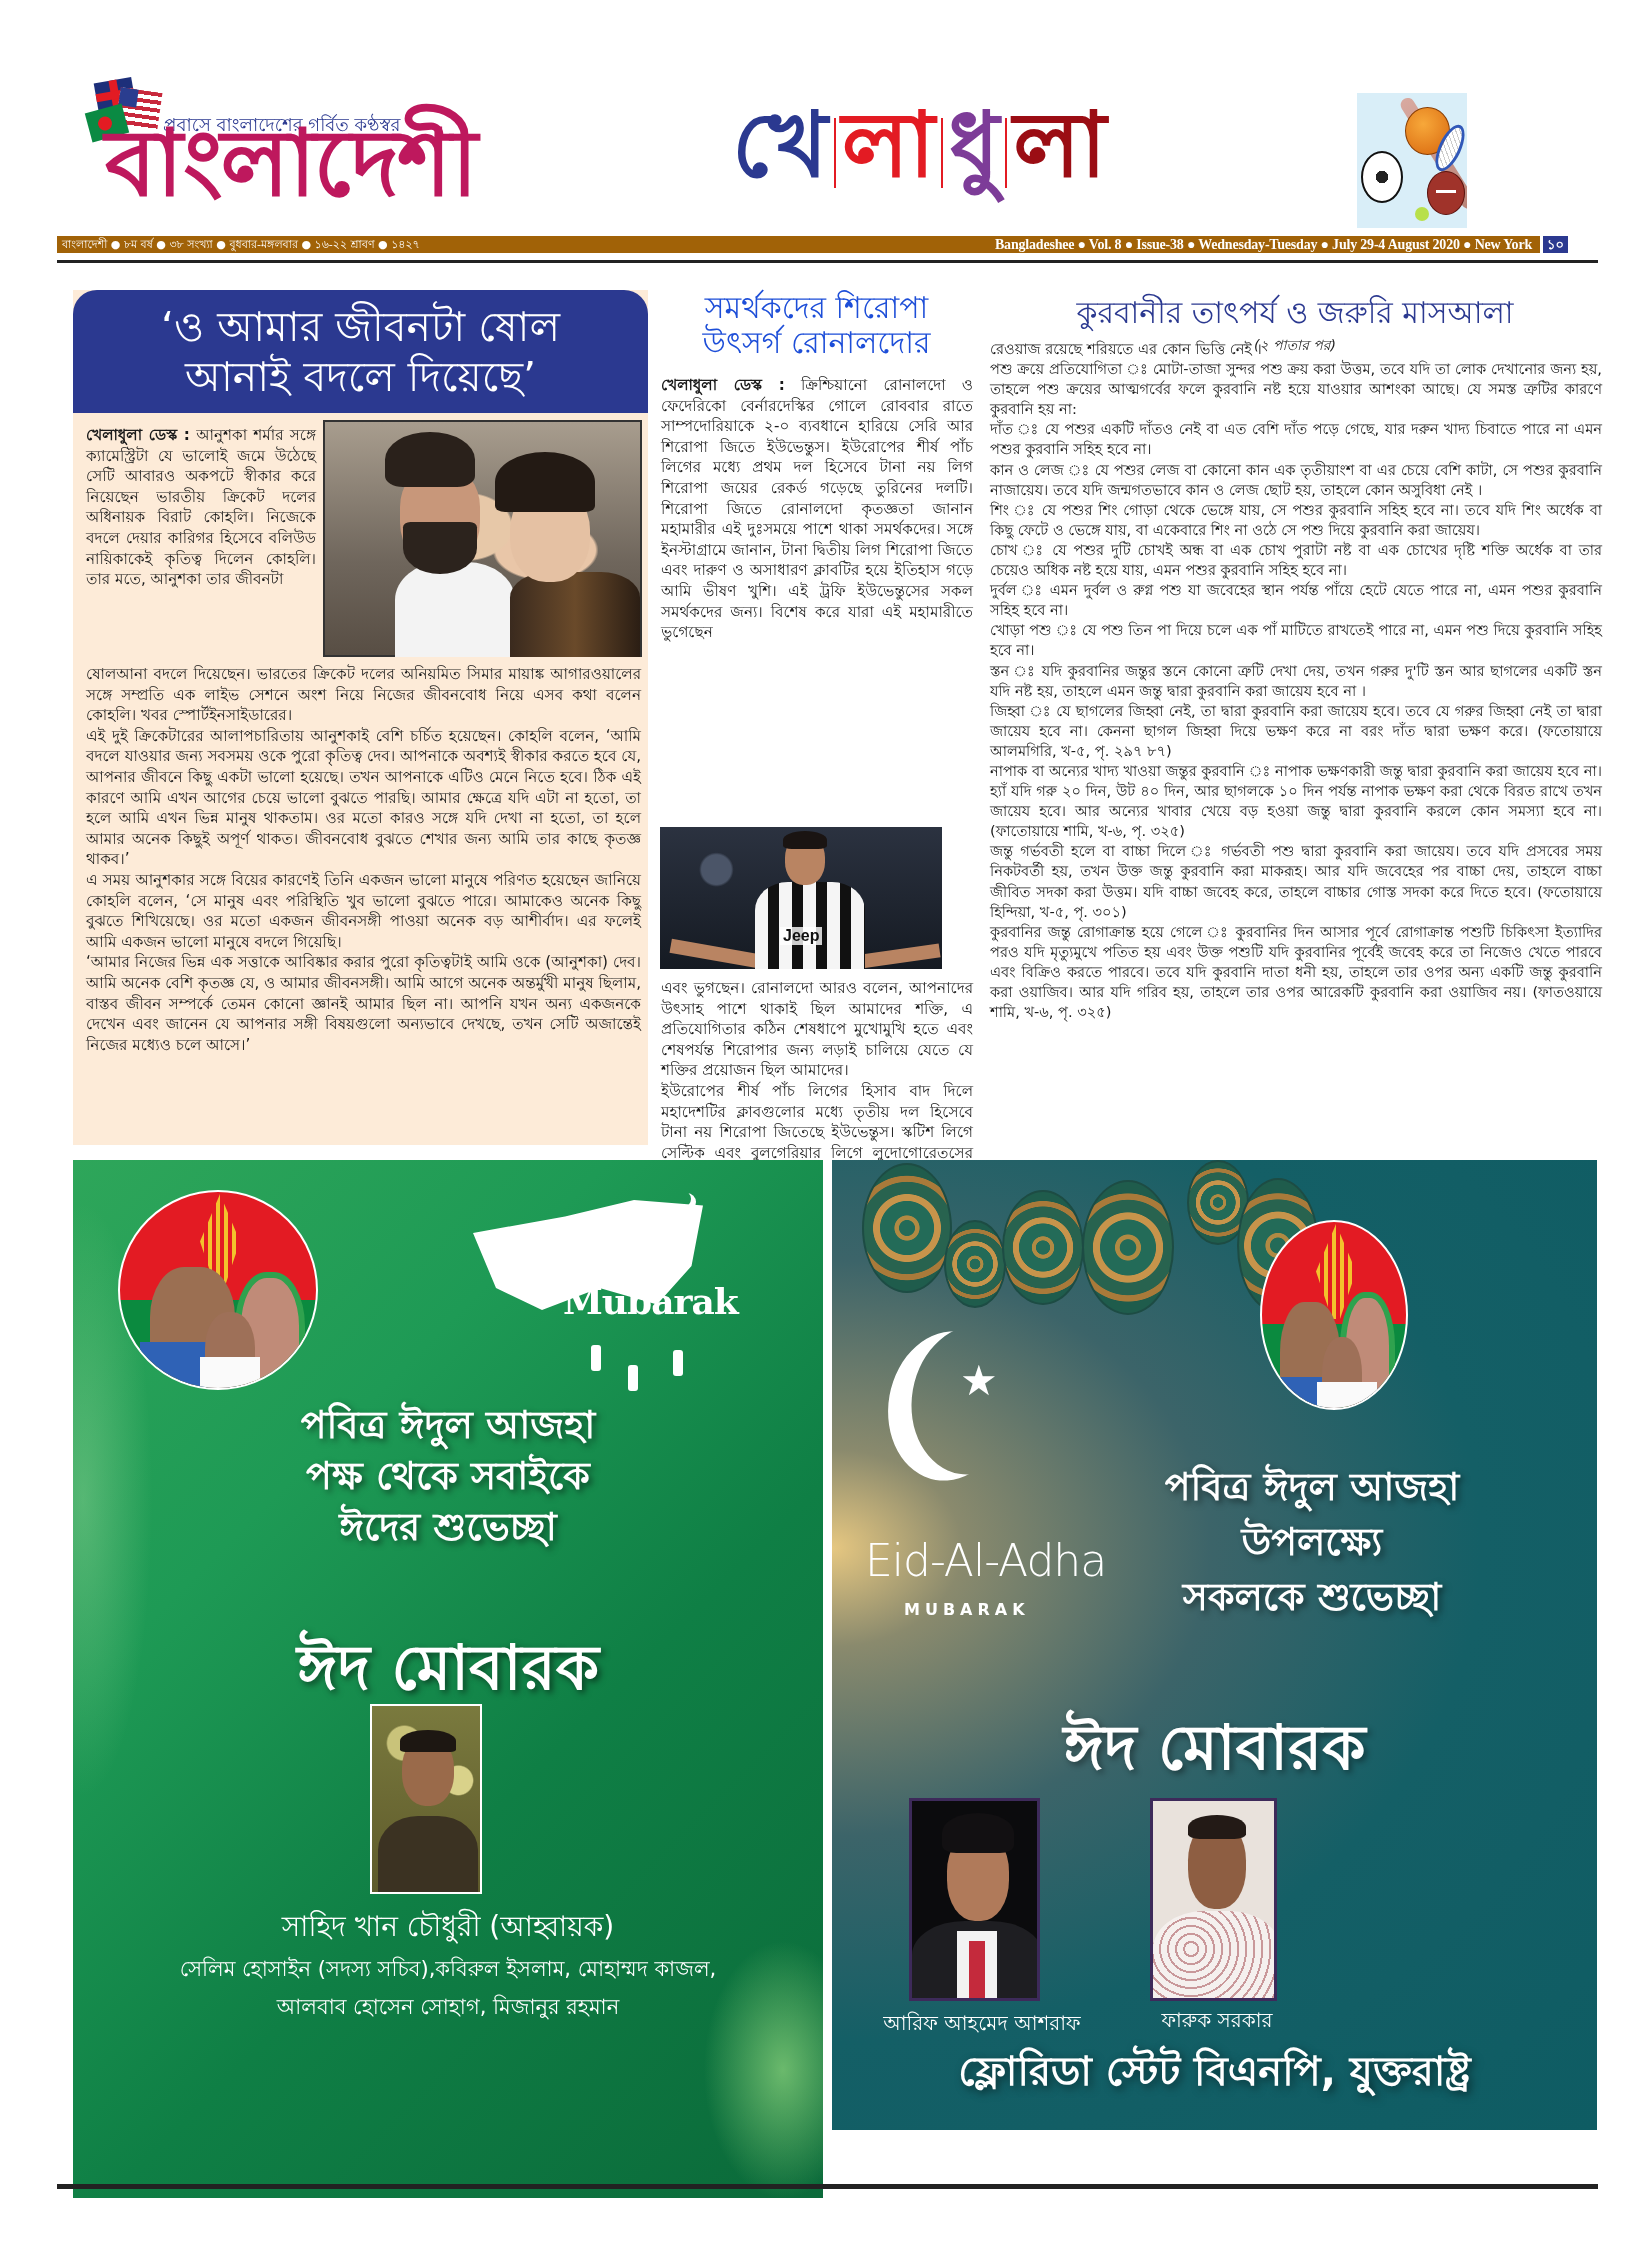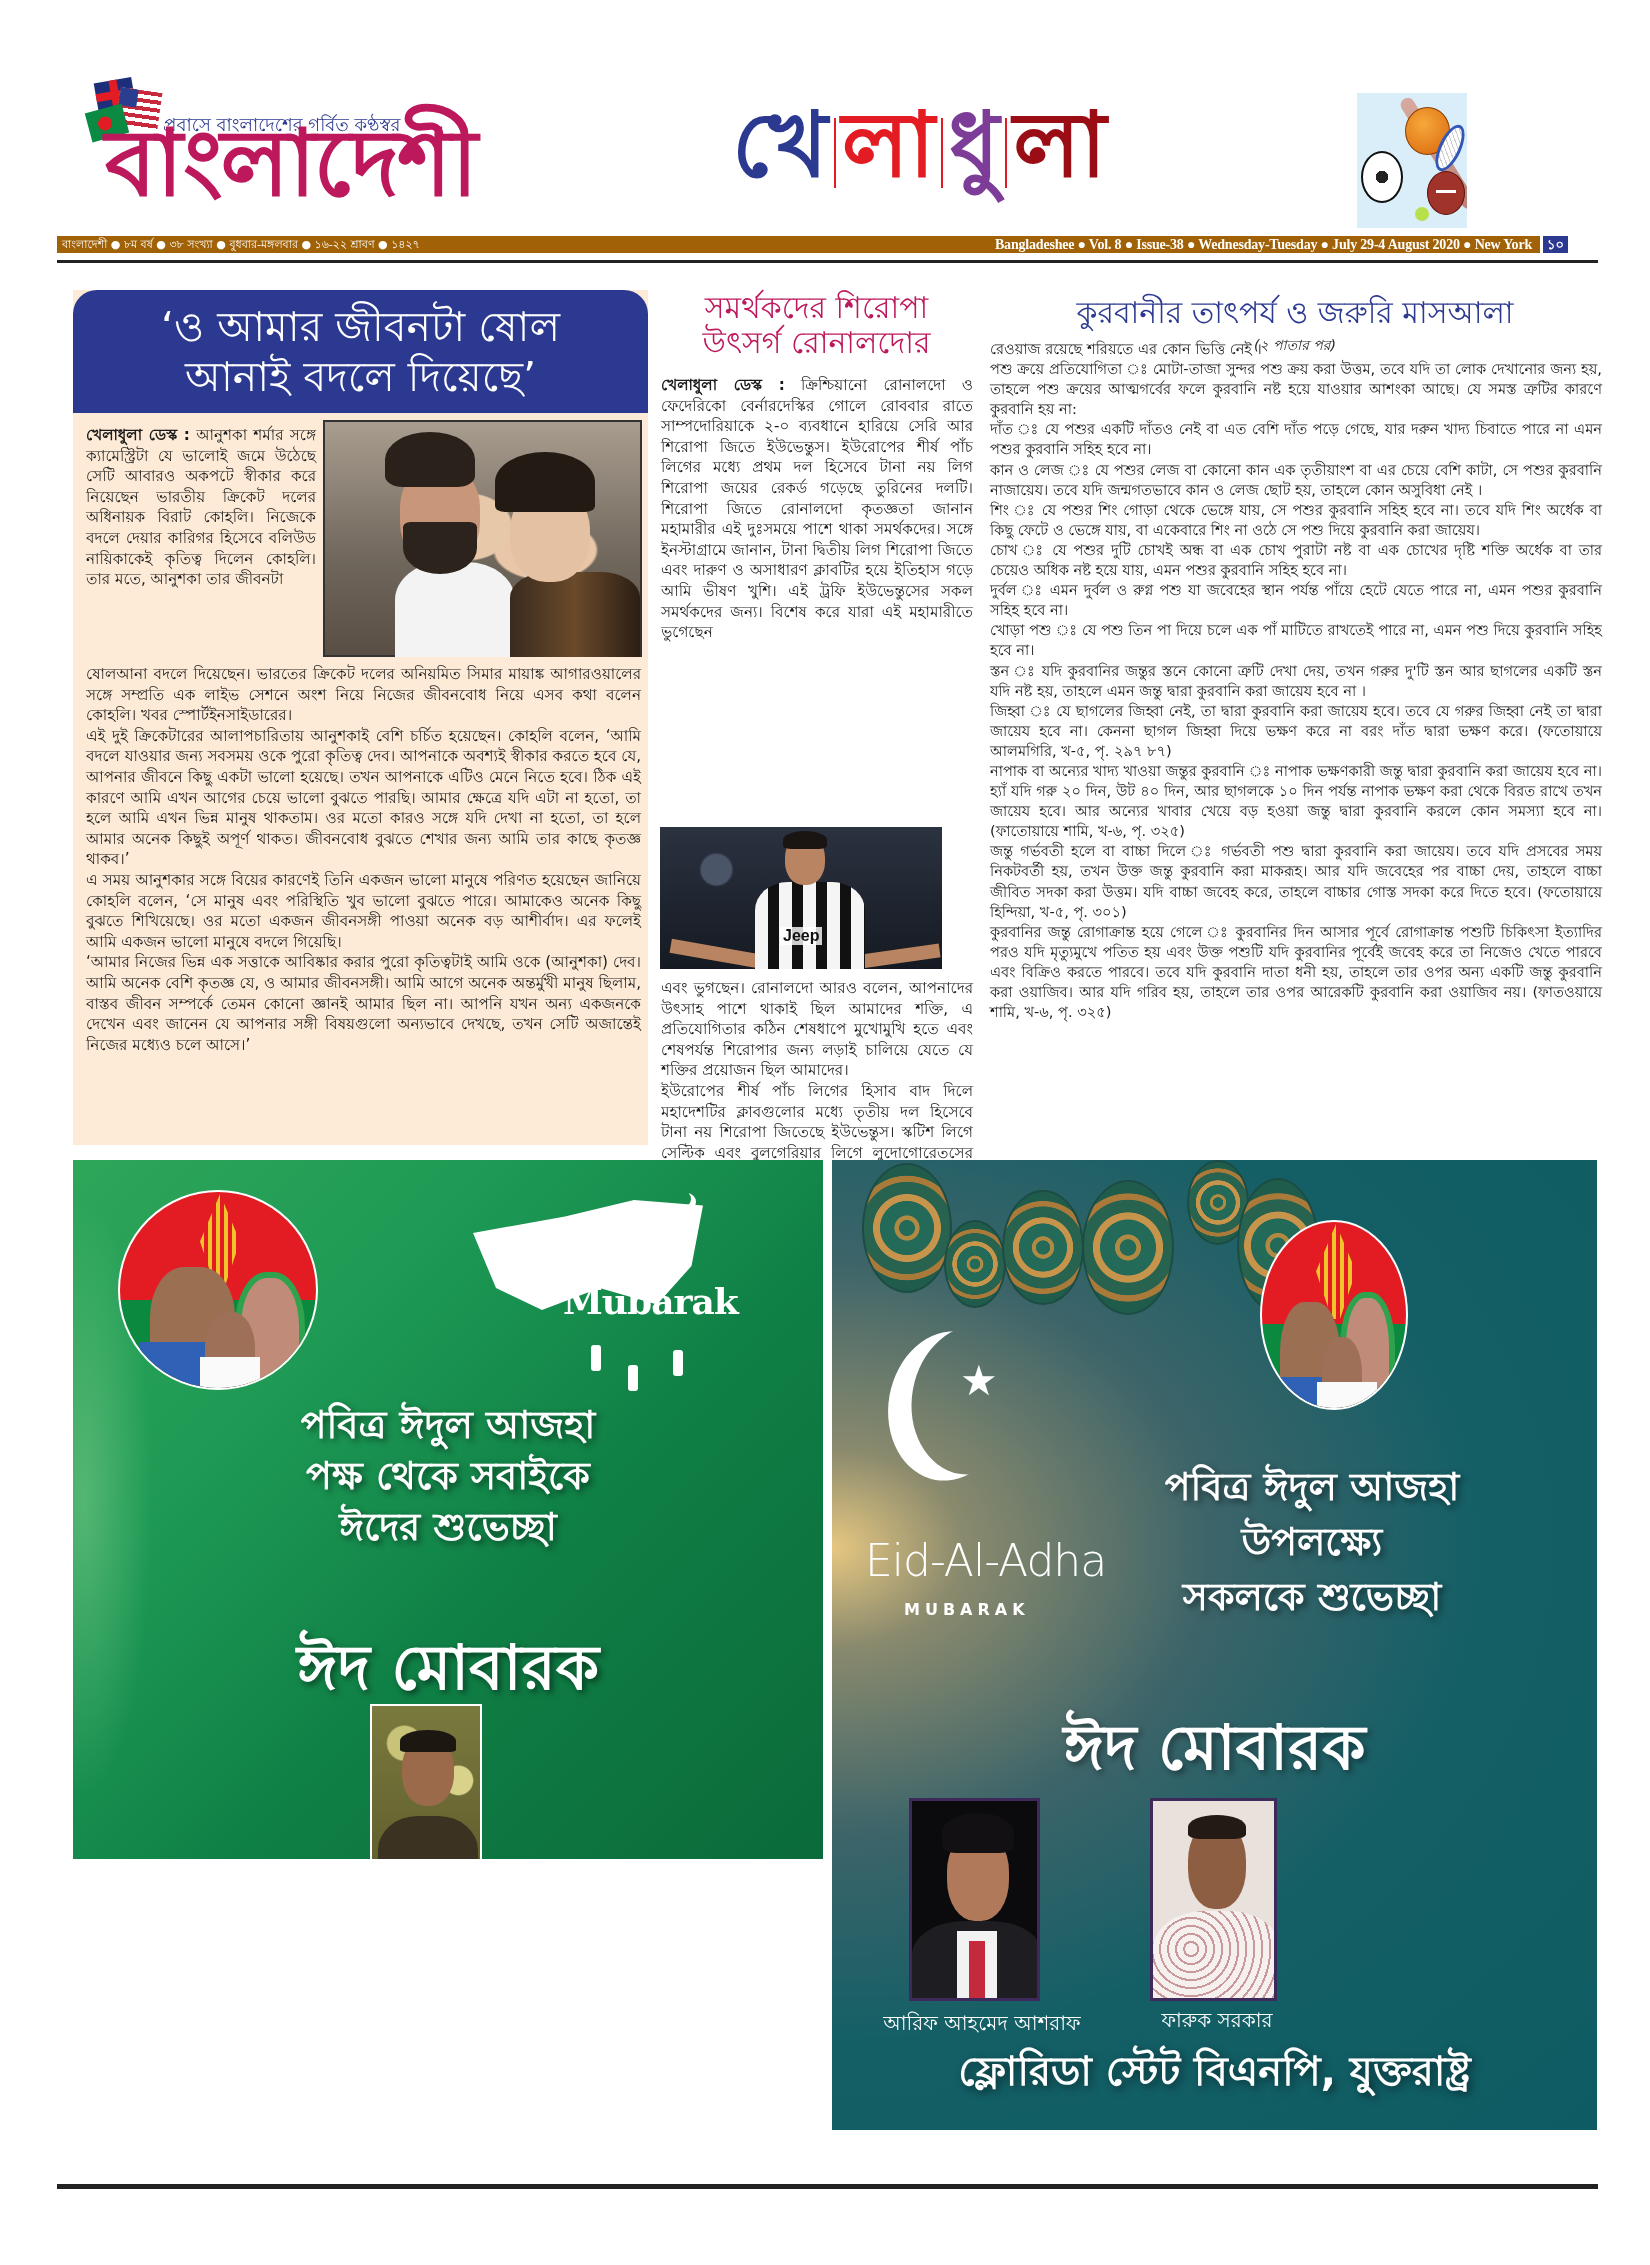--- a/index.html
+++ b/index.html
@@ -48,41 +48,41 @@
   .art1-photo .beard { position: absolute; left: 78px; top: 100px; width: 74px; height: 52px; background: #2c231d; border-radius: 10% 10% 50% 50%; }
   .art1-photo .f2 { position: absolute; left: 185px; top: 65px; width: 80px; height: 95px; background: #e5c1a3; border-radius: 45%; }
   .body-text { font-size: 15.2px; line-height: 20.6px; text-align: justify; color: #1a1a1a; }
   .art1-lead { position: absolute; left: 13px; top: 135px; width: 230px; }
   .art1-rest { position: absolute; left: 13px; top: 374px; width: 555px; }
   .byline { font-weight: bold; }
   .para { display: block; }
 
   
   .art2 { position: absolute; left: 655px; top: 290px; width: 323px; height: 855px; }
-  .art2-title { position: absolute; left: 0; top: 0; width: 323px; text-align: center; font-size: 30px; line-height: 35px; color: #be185d; }
+  .art2-title { position: absolute; left: 0; top: 0; width: 323px; text-align: center; font-size: 30px; line-height: 35px; color: #1d4ed8; }
   .art2-lead { position: absolute; left: 6px; top: 85px; width: 312px; }
   .art2-photo { position: absolute; left: 6px; top: 617px; width: 282px; height: 143px; background: radial-gradient(circle at 20% 30%, #4b5568 0 6%, transparent 7%), linear-gradient(#2b3240, #151a22); overflow: hidden; text-align: right; }
   .art2-photo { top: 615px; left: 5px; width: 282px; height: 142px; }
   .ron-body { position: absolute; left: 95px; top: 55px; width: 110px; height: 95px; background: repeating-linear-gradient(90deg, #f5f5f5 0 13px, #111 13px 24px); border-radius: 30% 30% 0 0; }
   .ron-head { position: absolute; left: 125px; top: 8px; width: 40px; height: 50px; background: #b98462; border-radius: 45%; }
   .ron-hair { position: absolute; left: 123px; top: 4px; width: 44px; height: 18px; background: #1a1412; border-radius: 50% 50% 20% 20%; }
   .ron-arm-l { position: absolute; left: 10px; top: 120px; width: 95px; height: 14px; background: #b98462; transform: rotate(10deg); }
   .ron-arm-r { position: absolute; left: 200px; top: 122px; width: 80px; height: 14px; background: #b98462; transform: rotate(-8deg); }
   .ron-jeep { position: absolute; left: 120px; top: 100px; font-size: 16px; font-weight: bold; color: #111; background: rgba(255,255,255,0.8); padding: 0 3px; font-family: "Liberation Sans", sans-serif; }
   .art2-rest { position: absolute; left: 6px; top: 583px; width: 312px; }
   .art2-rest { top: 580px; }
 
   
   .art3 { position: absolute; left: 985px; top: 290px; width: 620px; height: 855px; }
   .art3-title { position: absolute; left: 0; top: 4px; width: 620px; text-align: center; font-size: 30px; color: #2b3990; line-height: 38px; }
   .art3-sub { position: absolute; left: 0; top: 44px; width: 620px; text-align: center; font-size: 14px; color: #222; font-style: italic; }
   .art3-body { position: absolute; left: 5px; top: 49px; width: 612px; font-size: 14.6px; line-height: 20.1px; }
 
   
-  .ad-left { position: absolute; left: 73px; top: 1160px; width: 750px; height: 699px; background: linear-gradient(135deg, #2ea65a 0%, #1e9a55 30%, #0f7f45 60%, #0b6a3a 100%); overflow: hidden; }
+  .ad-left { position: absolute; left: 73px; top: 1160px; width: 750px; height: 1038px; background: linear-gradient(135deg, #2ea65a 0%, #1e9a55 30%, #0f7f45 60%, #0b6a3a 100%); overflow: hidden; }
   .ad-left::before { content: ""; position: absolute; left: -60px; top: 40px; width: 140px; height: 600px; background: radial-gradient(ellipse, rgba(180,230,170,0.35), transparent 70%); }
   .ad-left::after { content: ""; position: absolute; right: -40px; top: 780px; width: 160px; height: 260px; background: radial-gradient(ellipse, rgba(170,235,140,0.6), transparent 70%); }
   .bnp-circle { position: absolute; width: 200px; height: 200px; border-radius: 50%; border: 2px solid #fff; overflow: hidden; background: linear-gradient(#e31b23 0 55%, #0b8a3f 55%); }
   .bnp-circle .sheaf { position: absolute; left: 80px; top: 2px; width: 40px; height: 95px; background: repeating-linear-gradient(90deg, #f3c32c 0 4px, transparent 4px 8px); clip-path: polygon(50% 0, 100% 50%, 60% 100%, 40% 100%, 0 50%); }
   .bnp-circle .pz { position: absolute; left: 30px; top: 75px; width: 85px; height: 125px; background: #9b6f52; border-radius: 40% 40% 0 0; }
   .bnp-circle .pz::after { content: ""; position: absolute; left: -10px; top: 75px; width: 110px; height: 60px; background: #2f62b6; }
   .bnp-circle .pk { position: absolute; left: 115px; top: 80px; width: 70px; height: 120px; background: #c08b78; border-radius: 45% 45% 0 0; border: 6px solid #2fa24e; }
   .bnp-circle .pt { position: absolute; left: 85px; top: 120px; width: 50px; height: 80px; background: #9e7058; border-radius: 45% 45% 0 0; }
   .bnp-circle .pt::after { content: ""; position: absolute; left: -5px; top: 45px; width: 60px; height: 40px; background: #fafafa; }
   .ad-left .bnp-circle { left: 45px; top: 30px; }

